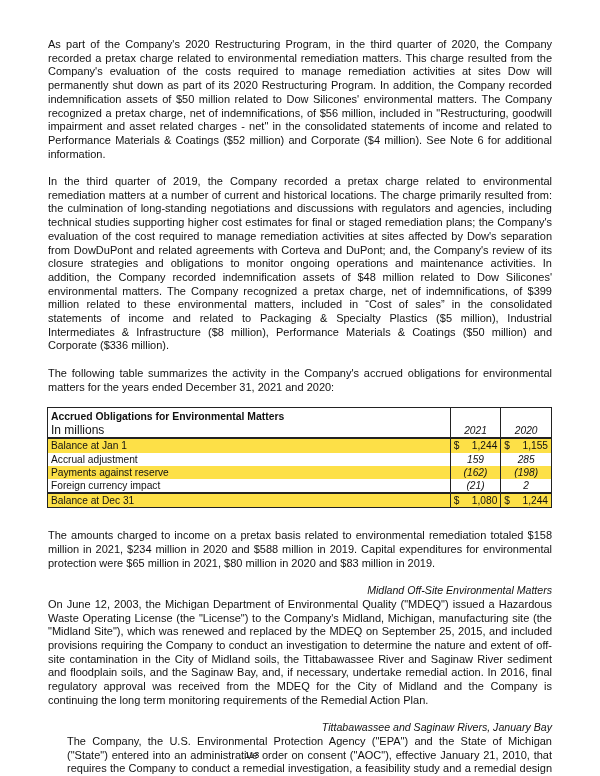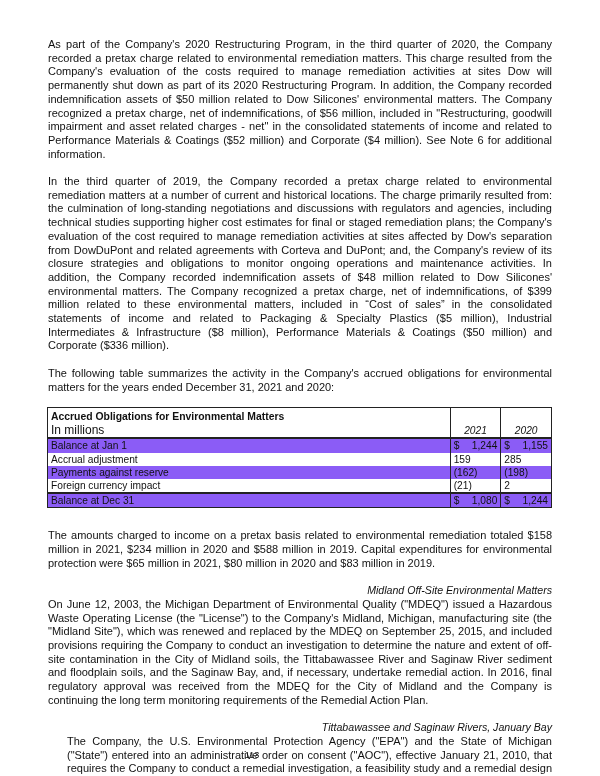--- a/index.html
+++ b/index.html
@@ -18,24 +18,24 @@
     table.acc {
       border-collapse: collapse; width: 505px; margin-left: -1px;
       font-size: 10.2px; margin-top: 13px; margin-bottom: 21px;
     }
     table.acc td { padding: 0 3px; height: 13.2px; line-height: 13.2px; white-space: nowrap; }
     table.acc { border: 1.5px solid #222; }
     .hdr-title { font-weight: bold; font-size: 10.4px; height: 15px !important; line-height: 15px !important; padding-top: 1px !important; }
     .hdr-units { font-size: 12px; height: 13px !important; line-height: 13px !important; }
     .yr { font-style: italic; text-align: center; font-size: 10.2px; }
     .vdiv { border-left: 1.5px solid #222; }
-    .shade td { background: #8b5cf6; }
+    .shade td { background: #fde047; }
     .thick-top td { border-top: 2px solid #222; }
     .amt-cell { display: flex; justify-content: space-between; }
-    .num { text-align: left; }
+    .num { text-align: center; font-style: italic; }
     .col-label { width: 400px; }
     .col-y1, .col-y2 { width: 44px; }
 
     .pagenum {
       position: absolute; left: 0; width: 504px; top: 750px;
       text-align: center; font-size: 9px;
     }
   </style>
 </head>
 <body>

